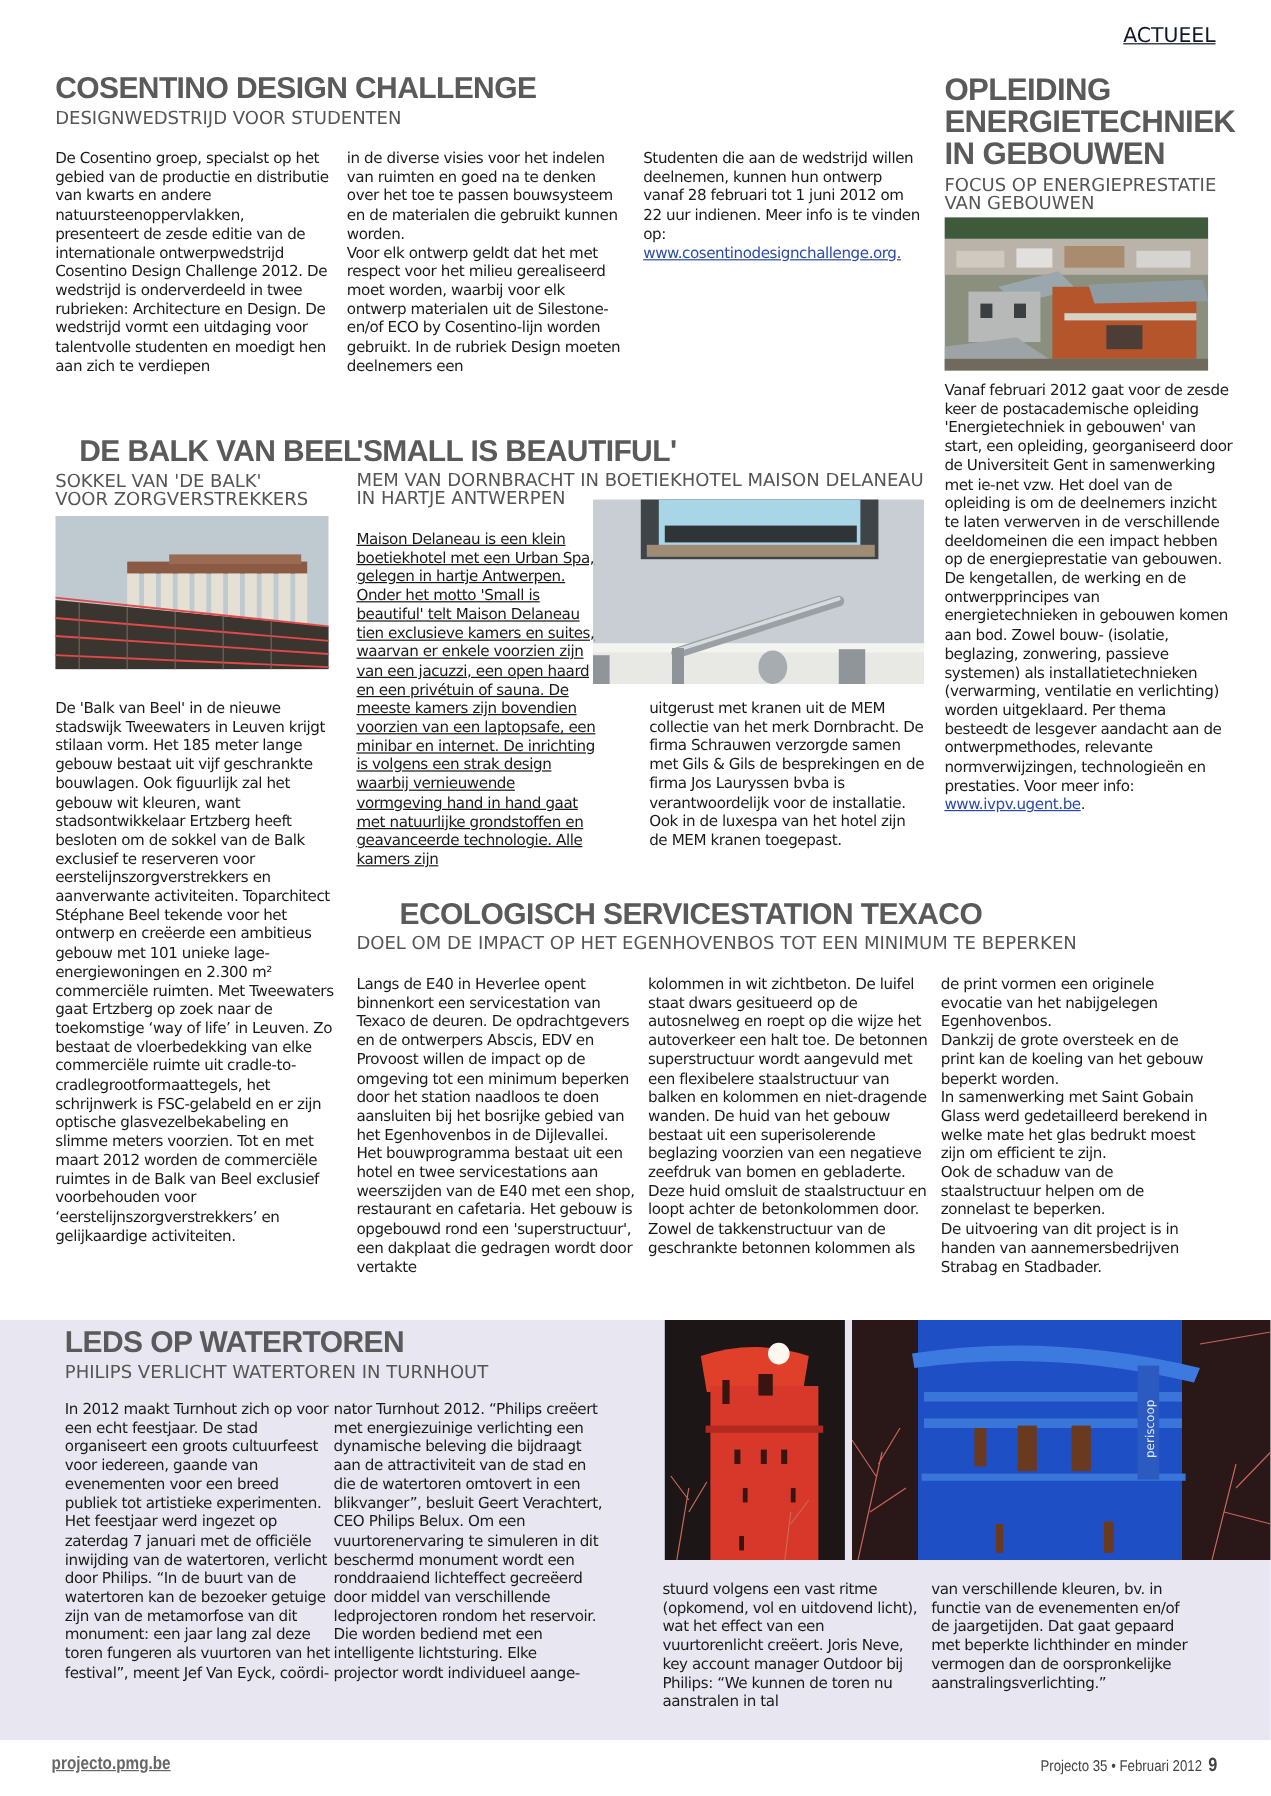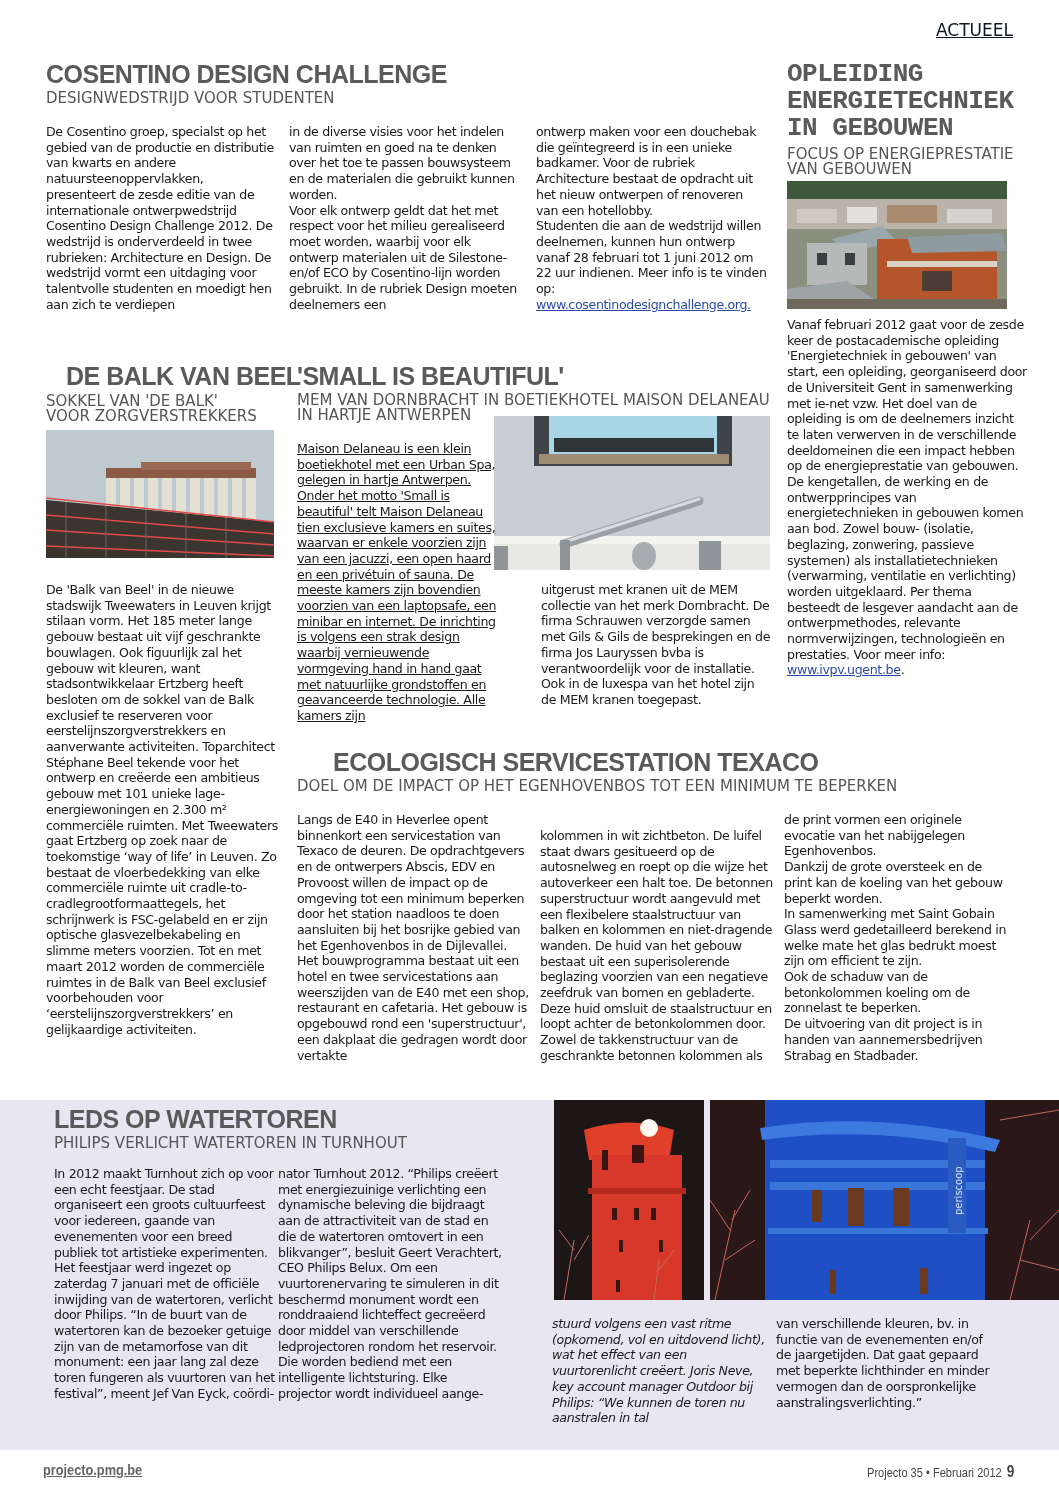--- a/index.html
+++ b/index.html
@@ -1,20 +1,20 @@
 <!DOCTYPE html>
 <html><head>
 <meta charset="utf-8">
 <style>
   html, body { margin:0; padding:0; }
   body { width:1059px; height:1497px; background:#ffffff; position:relative; overflow:hidden;
          font-family:"DejaVu Sans", sans-serif; color:#1a1a1a; }
   .abs { position:absolute; }
   .h1 { font-family:"Liberation Sans", sans-serif; font-weight:bold; color:#5a5a5a; font-size:25px; line-height:27px; letter-spacing:-0.5px; white-space:nowrap; }
-  .h1.big { font-size:26px; line-height:27px;font-family:Liberation Mono, monospace; }
+  .h1.big { font-size:26px; line-height:27px; }
   .sub { font-family:"DejaVu Sans", sans-serif; color:#555; font-size:15px; line-height:15px; letter-spacing:0px; white-space:nowrap; }
   .body { font-family:"DejaVu Sans", sans-serif; font-size:12.6px; line-height:15.7px; color:#1a1a1a; letter-spacing:-0.35px; }
   .body p { margin:0; }
   .link { color:#2b4aa8; text-decoration:underline; }
   .section-tag { font-family:"DejaVu Sans", sans-serif; font-size:17px; color:#0f172a; text-decoration:underline; }
   .band { background:#e8e6f0; }
   .photo { overflow:hidden; }
   .footer-left { font-family:"Liberation Sans", sans-serif; font-size:15px; color:#666; text-decoration:underline; font-weight:bold; transform:scaleX(0.85); transform-origin:left; }
   .footer-right { font-family:"Liberation Sans", sans-serif; font-size:13px; color:#444; transform:scaleX(0.85); transform-origin:right; white-space:nowrap; }
   .footer-right .pg { font-size:16px; font-weight:bold; margin-left:6px; }
@@ -28,21 +28,20 @@
   <div class="abs h1" style="left:46px; top:61px;">COSENTINO DESIGN CHALLENGE</div>
   <div class="abs sub" style="left:46px; top:91px;">DESIGNWEDSTRIJD VOOR STUDENTEN</div>
   <div class="abs body" style="left:46px; top:124px; width:230px;">
     <p>De Cosentino groep, specialst op het gebied van de productie en distributie van kwarts en andere natuursteenoppervlakken, presenteert de zesde editie van de internationale ontwerpwedstrijd Cosentino Design Challenge 2012. De wedstrijd is onderverdeeld in twee rubrieken: Architecture en Design. De wedstrijd vormt een uitdaging voor talentvolle studenten en moedigt hen aan zich te verdiepen</p>
   </div>
   <div class="abs body" style="left:289px; top:124px; width:230px;">
     <p>in de diverse visies voor het indelen van ruimten en goed na te denken over het toe te passen bouwsysteem en de materialen die gebruikt kunnen worden.</p>
     <p>Voor elk ontwerp geldt dat het met respect voor het milieu gerealiseerd moet worden, waarbij voor elk ontwerp materialen uit de Silestone-en/of ECO by Cosentino-lijn worden gebruikt. In de rubriek Design moeten deelnemers een</p>
   </div>
   <div class="abs body" style="left:536px; top:124px; width:232px;">
-    <p>ontwerp maken voor een douchebak die geïntegreerd is in een unieke badkamer. Voor de rubriek Architecture bestaat de opdracht uit het nieuw ontwerpen of renoveren van een hotellobby.</p>
     <p><span>Studenten die aan de wedstrijd willen deelnemen, kunnen hun ontwerp vanaf 28 februari tot 1 juni 2012 om 22 uur indienen. Meer info is te vinden op:</span><br><a class="link">www.cosentinodesignchallenge.org.</a></p>
   </div>
 </div>
 
 <div>
   <div class="abs h1 big" style="left:787px; top:61px;">
     <div>OPLEIDING</div>
     <div>ENERGIETECHNIEK</div>
     <div>IN GEBOUWEN</div>
   </div>
@@ -153,29 +152,29 @@
     <p>Ook in de luxespa van het hotel zijn de MEM kranen toegepast.</p>
   </div>
 </div>
 
 <div>
   <div class="abs h1" style="left:297px; top:749px;margin-left:36px;">ECOLOGISCH SERVICESTATION TEXACO</div>
   <div class="abs sub" style="left:297px; top:779px;">DOEL OM DE IMPACT OP HET EGENHOVENBOS TOT EEN MINIMUM TE BEPERKEN</div>
   <div class="abs body" style="left:297px; top:812px; width:232px;">
     <p>Langs de E40 in Heverlee opent binnenkort een servicestation van Texaco de deuren. De opdrachtgevers en de ontwerpers Abscis, EDV en Provoost willen de impact op de omgeving tot een minimum beperken door het station naadloos te doen aansluiten bij het bosrijke gebied van het Egenhovenbos in de Dijlevallei. Het bouwprogramma bestaat uit een hotel en twee servicestations aan weerszijden van de E40 met een shop, restaurant en cafetaria. Het gebouw is opgebouwd rond een 'superstructuur', een dakplaat die gedragen wordt door vertakte</p>
   </div>
-  <div class="abs body" style="left:540px; top:812px; width:236px;margin-top:16px;">
+  <div class="abs body" style="left:540px; top:812px; width:236px;">
     <p>kolommen in wit zichtbeton. De luifel staat dwars gesitueerd op de autosnelweg en roept op die wijze het autoverkeer een halt toe. De betonnen superstructuur wordt aangevuld met een flexibelere staalstructuur van balken en kolommen en niet-dragende wanden. De huid van het gebouw bestaat uit een superisolerende beglazing voorzien van een negatieve zeefdruk van bomen en gebladerte. Deze huid omsluit de staalstructuur en loopt achter de betonkolommen door.</p>
     <p>Zowel de takkenstructuur van de geschrankte betonnen kolommen als</p>
   </div>
   <div class="abs body" style="left:784px; top:812px; width:225px;">
     <p>de print vormen een originele evocatie van het nabijgelegen Egenhovenbos.</p>
     <p>Dankzij de grote oversteek en de print kan de koeling van het gebouw beperkt worden.</p>
     <p>In samenwerking met Saint Gobain Glass werd gedetailleerd berekend in welke mate het glas bedrukt moest zijn om efficient te zijn.</p>
-    <p>Ook de schaduw van de betonkolommen koeling om de zonnelast te beperken.</p>
+    <p>Ook de schaduw van de staalstructuur helpen om de zonnelast te beperken.</p>
     <p>De uitvoering van dit project is in handen van aannemersbedrijven Strabag en Stadbader.</p>
   </div>
 </div>
 
 <div class="abs band" style="left:0; top:1100px; width:1059px; height:180px;"></div>
 <div class="abs band" style="left:0; top:1280px; width:1059px; height:170px;"></div>
 
 <div>
   <div class="abs h1" style="left:54px; top:1106px;">LEDS OP WATERTOREN</div>
   <div class="abs sub" style="left:54px; top:1136px;">PHILIPS VERLICHT WATERTOREN IN TURNHOUT</div>
@@ -226,21 +225,21 @@
       </g>
     </svg>
   </div>
 
   <div class="abs body" style="left:54px; top:1166px; width:225px;">
     <p>In 2012 maakt Turnhout zich op voor een echt feestjaar. De stad organiseert een groots cultuurfeest voor iedereen, gaande van evenementen voor een breed publiek tot artistieke experimenten. Het feestjaar werd ingezet op zaterdag 7 januari met de officiële inwijding van de watertoren, verlicht door Philips. “In de buurt van de watertoren kan de bezoeker getuige zijn van de metamorfose van dit monument: een jaar lang zal deze toren fungeren als vuurtoren van het festival”, meent Jef Van Eyck, coördi-</p>
   </div>
   <div class="abs body" style="left:278px; top:1166px; width:225px;">
     <p>nator Turnhout 2012. “Philips creëert met energiezuinige verlichting een dynamische beleving die bijdraagt aan de attractiviteit van de stad en die de watertoren omtovert in een blikvanger”, besluit Geert Verachtert, CEO Philips Belux. Om een vuurtorenervaring te simuleren in dit beschermd monument wordt een ronddraaiend lichteffect gecreëerd door middel van verschillende ledprojectoren rondom het reservoir. Die worden bediend met een intelligente lichtsturing. Elke projector wordt individueel aange-</p>
   </div>
-  <div class="abs body" style="left:552px; top:1316px; width:215px;font-style:italic;">
+  <div class="abs body" style="left:552px; top:1316px; width:215px;">
     <p>stuurd volgens een vast ritme (opkomend, vol en uitdovend licht), wat het effect van een vuurtorenlicht creëert. Joris Neve, key account manager Outdoor bij Philips: “We kunnen de toren nu aanstralen in tal</p>
   </div>
   <div class="abs body" style="left:776px; top:1316px; width:225px;">
     <p>van verschillende kleuren, bv. in functie van de evenementen en/of de jaargetijden. Dat gaat gepaard met beperkte lichthinder en  minder vermogen dan de oorspronkelijke aanstralingsverlichting.”</p>
   </div>
 </div>
 
 <div class="abs footer-left" style="left:43px; top:1461px;">projecto.pmg.be</div>
 <div class="abs footer-right" style="right:45px; top:1463px;">
   <span>Projecto 35 • Februari 2012</span><span class="pg">9</span>

